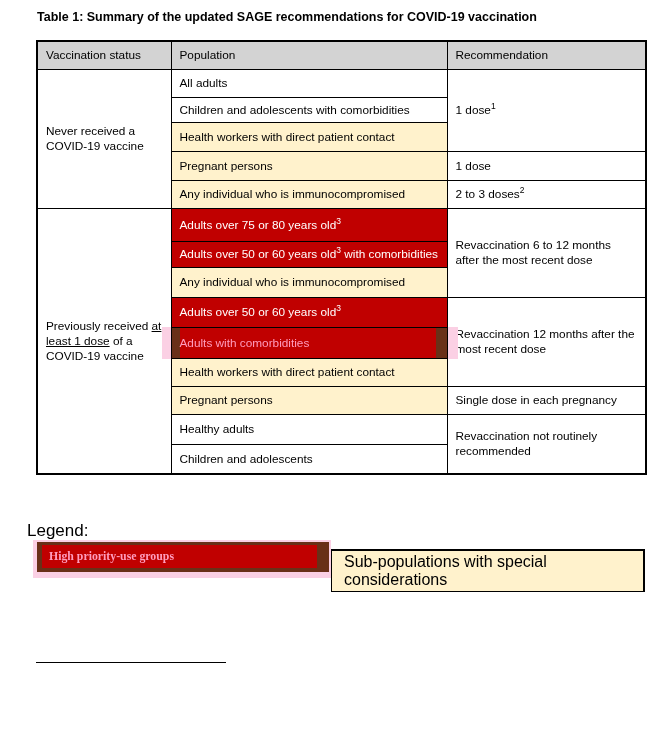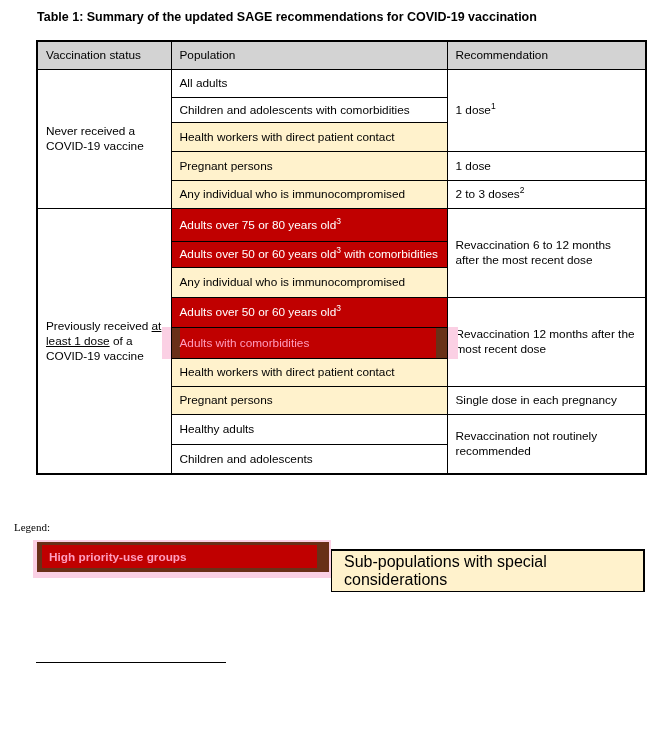--- a/index.html
+++ b/index.html
@@ -46,26 +46,26 @@
     content:""; position:absolute; left:-10px; top:-1px; bottom:-1px; width:9px;
     background:#fbd0e4;
   }
   td.hl::after {
     content:""; position:absolute; right:-11px; top:-1px; bottom:-1px; width:10px;
     background:#fbd0e4;
   }
 
   u { text-decoration:underline; }
 
-  .legend-label { position:absolute; left:14px; top:521px; font-size:11px;font-family:Liberation Serif, serif; }
+  .legend-label { position:absolute; left:27px; top:521px; font-size:17px; }
   .legend-row {
     position:absolute; left:33px; top:540px; width:612px; height:38px;
     display:flex; align-items:stretch;
   }
-  .legend-red-outer { flex:0 0 298px; background:#fbd0e4; padding:2px 2px 6px 4px; }
+  .legend-red-outer { flex:0 0 298px; background:#fbd0e4; padding:2px 2px 6px 4px;font-family:Liberation Serif, serif; }
   .legend-red {
     height:100%; background:#c00000;
     border:3px solid #693018; border-left-width:5px; border-right-width:12px; border-bottom-width:4px;
     color:#ff9dbe; font-weight:bold; font-size:11.8px;
     padding:2px 7px; display:flex; align-items:center;
   }
   .legend-cream {
     flex:1; margin-top:9px; height:33px;
     background:#fff2cc; border:1px solid #000; border-top-width:2px; border-right-width:2px;
     font-size:16px; padding:20px 12px; display:flex; align-items:center;

